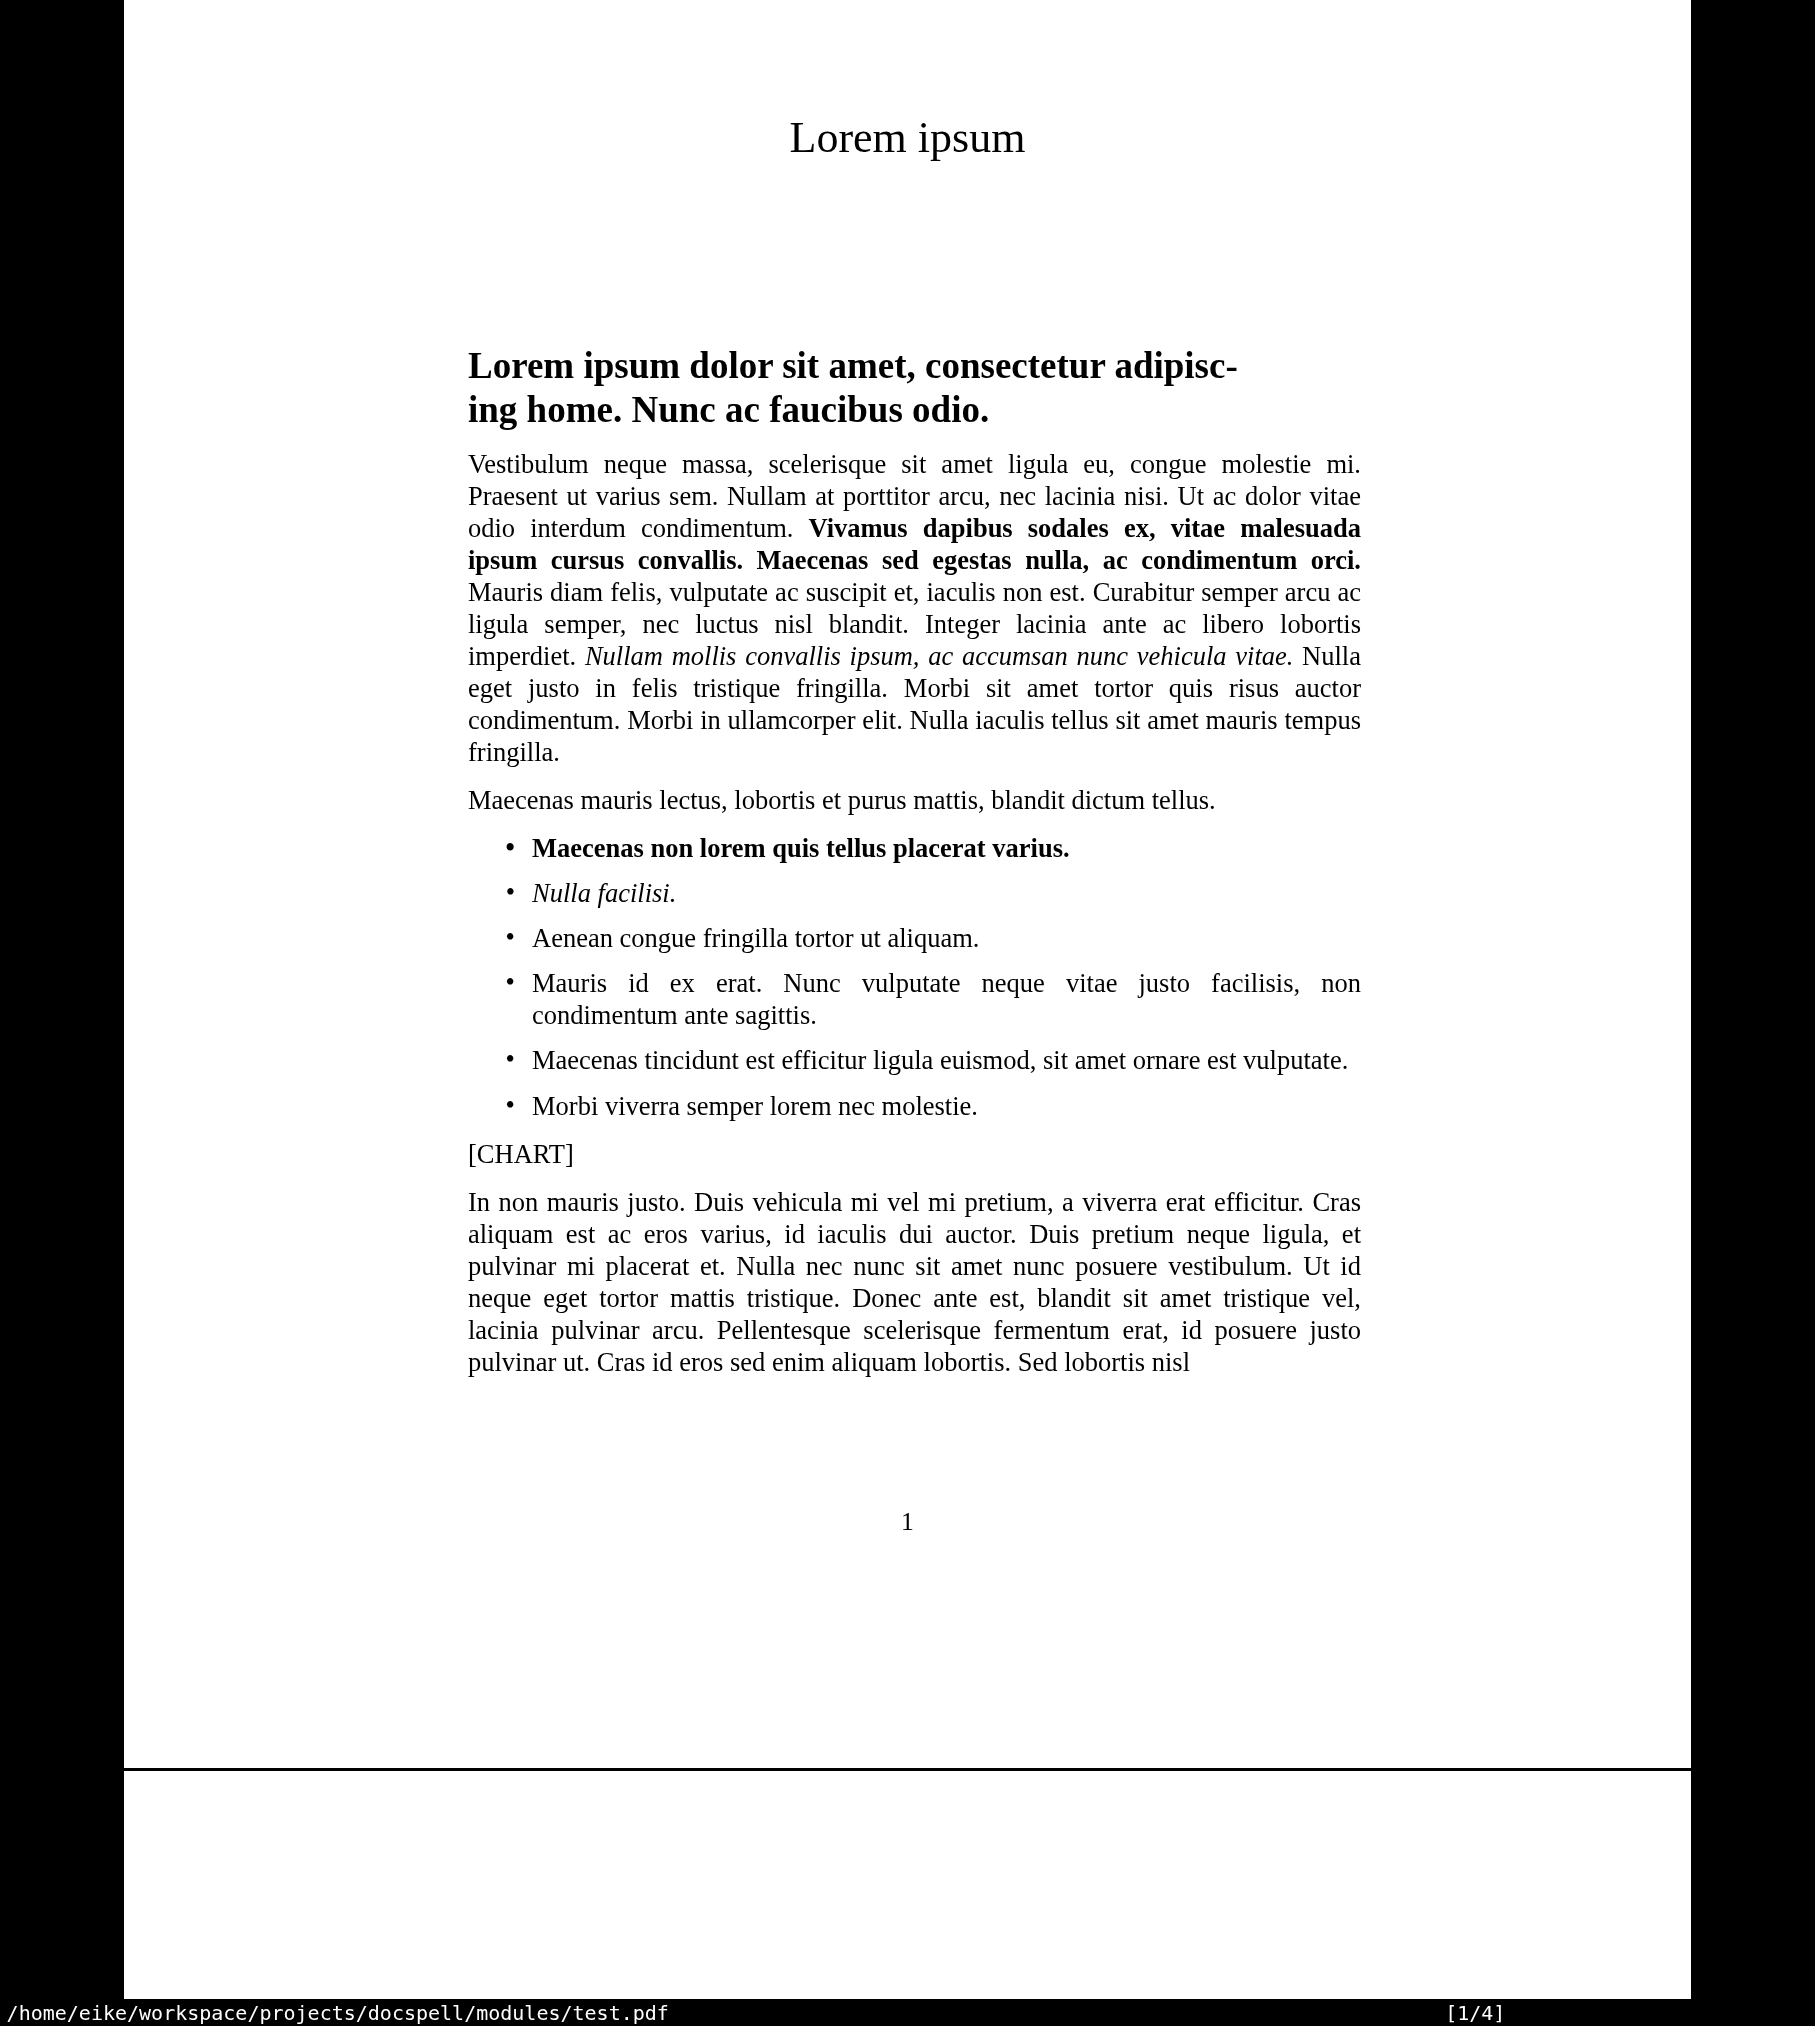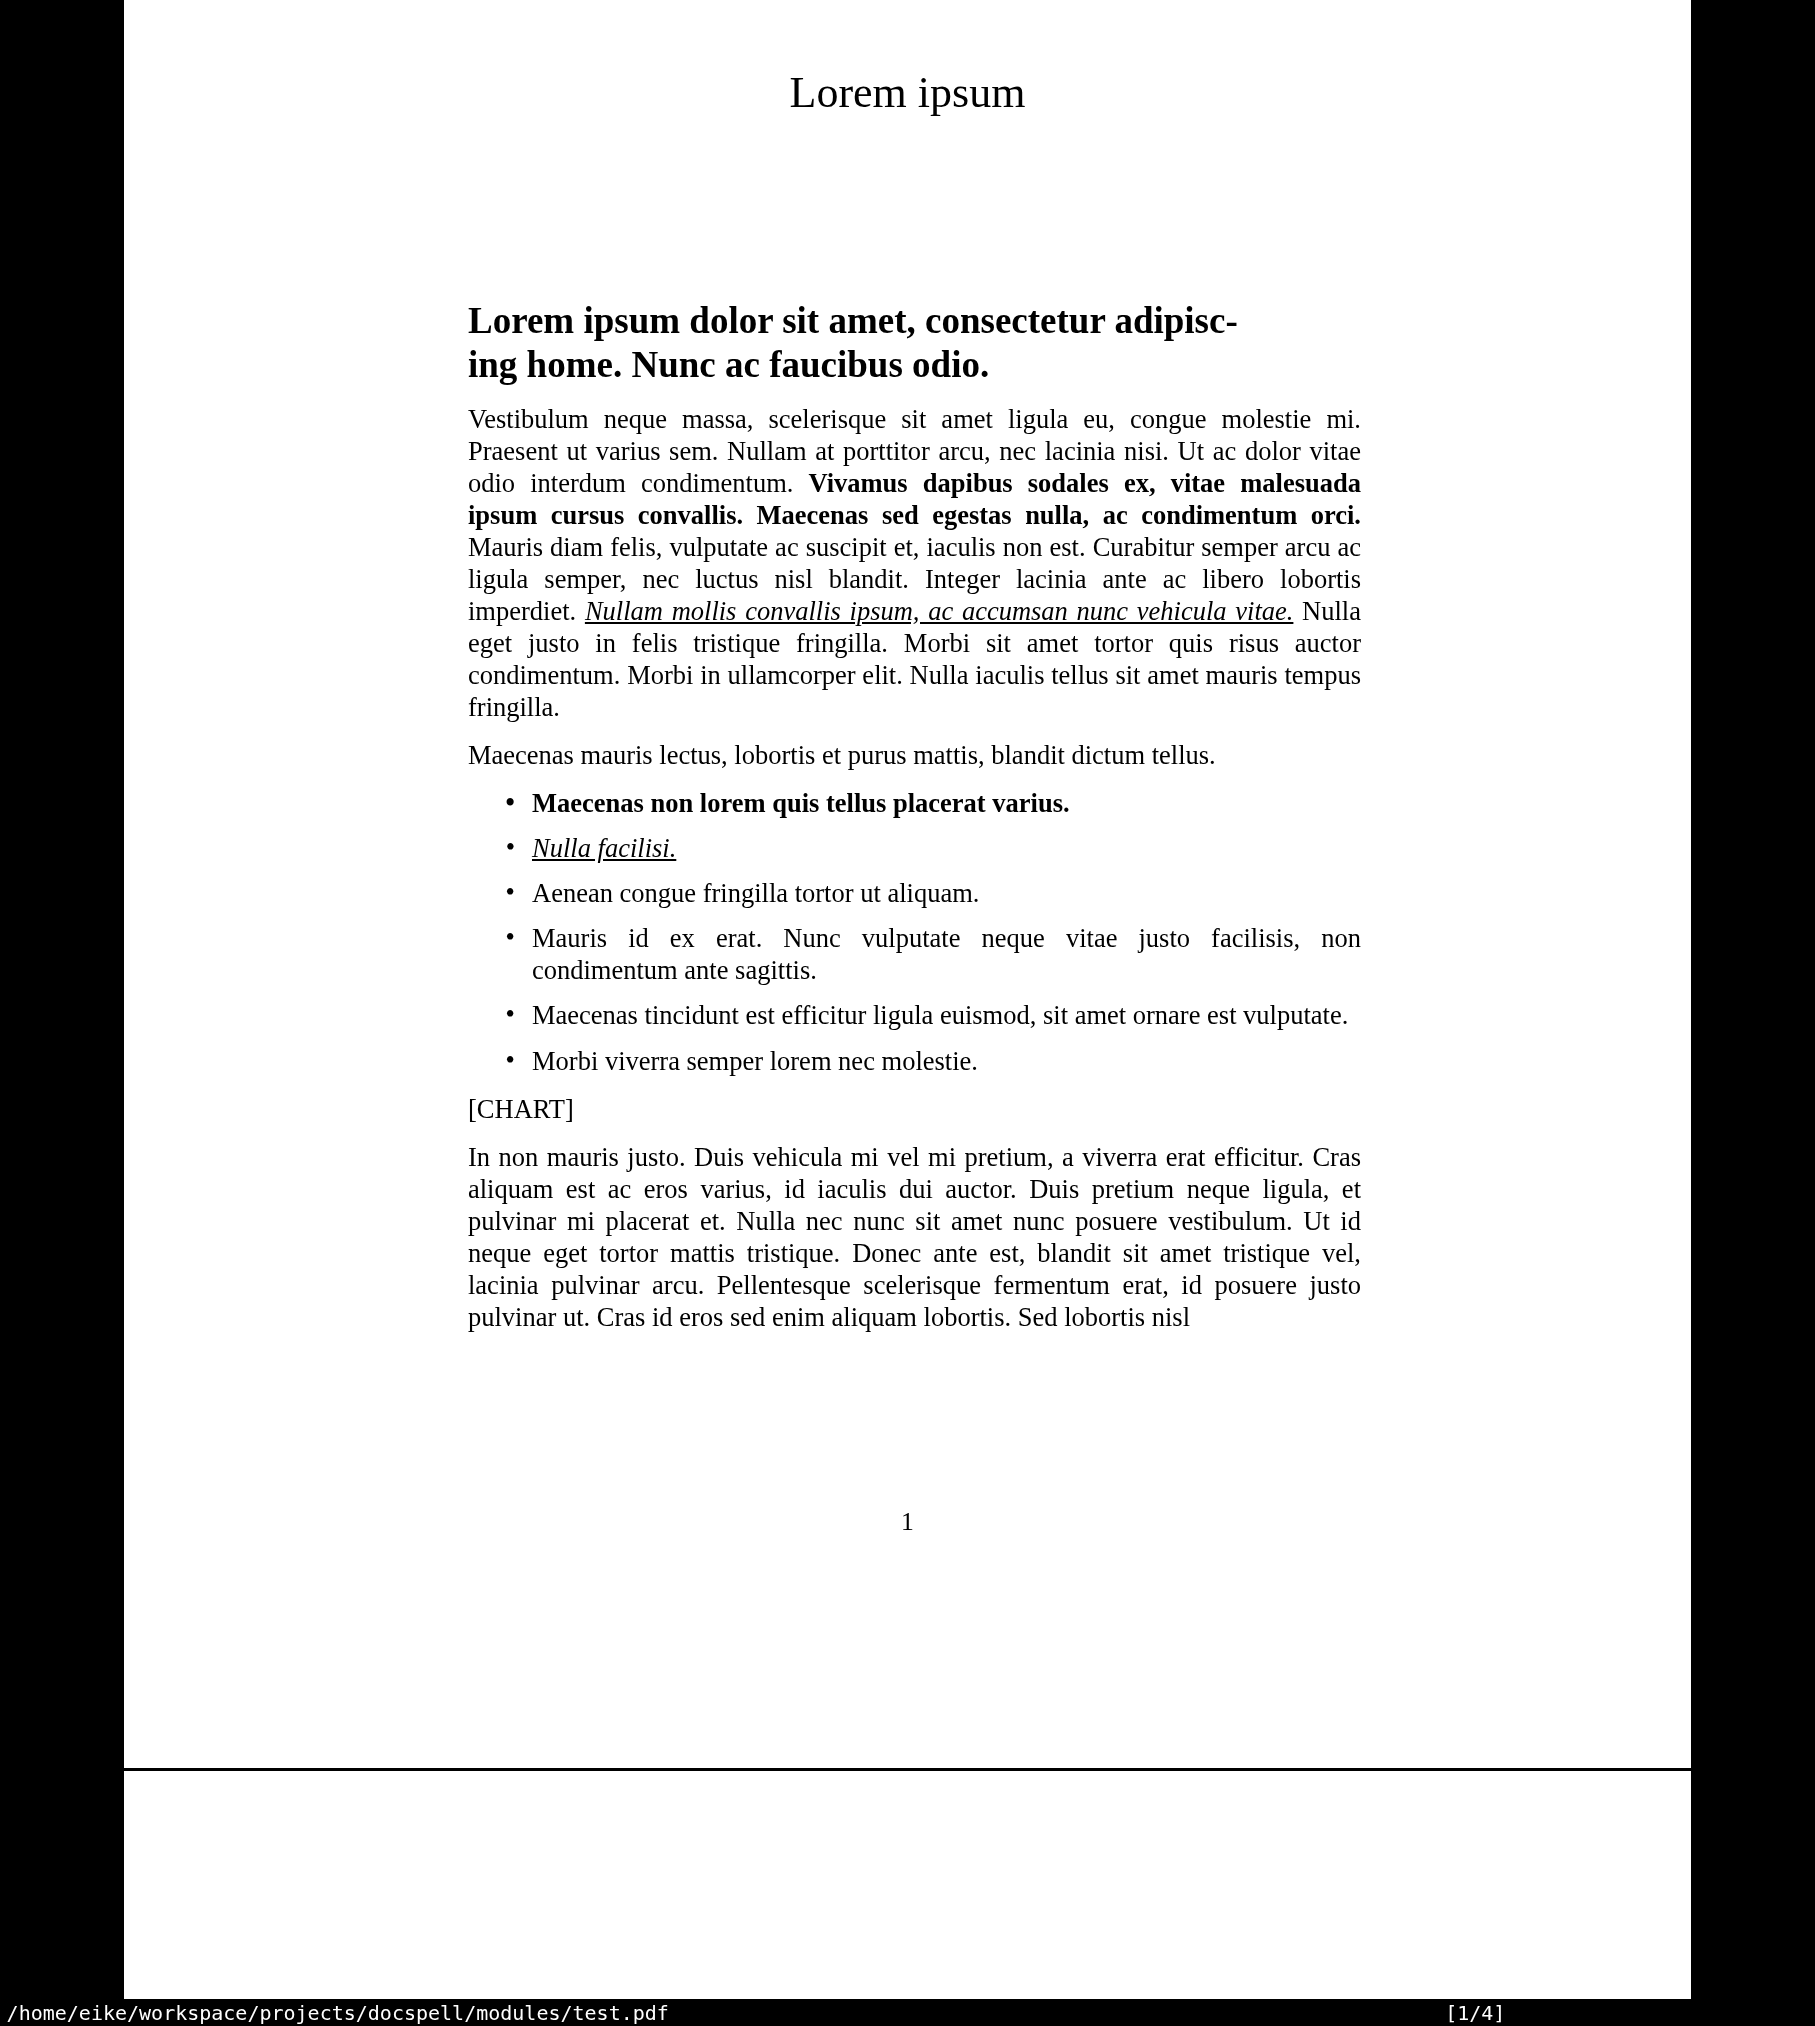--- a/index.html
+++ b/index.html
@@ -15,21 +15,21 @@
     position: absolute;
     left: 124px;
     width: 1567px;
     background: #ffffff;
   }
   .page-1 { top: 0; height: 1768px; }
   .page-2 { top: 1771px; height: 228px; }
 
   .doc-title {
     margin: 0;
-    padding-top: 68px;
+    padding-top: 113px;
     text-align: center;
     font-size: 44px;
     font-weight: normal;
     line-height: 1.15;
   }
   .content {
     width: 893px;
     margin-left: 344px;
   }
   .content h1 {
@@ -81,21 +81,21 @@
     color: #ffffff;
     font-family: "DejaVu Sans Mono", "Liberation Mono", monospace;
     font-size: 20px;
     display: flex;
     justify-content: space-between;
     align-items: center;
     padding: 0 6.6px;
     box-sizing: border-box;
   }
   .seg-bold { font-weight: bold; }
-  .seg-italic { font-style: italic; text-decoration: underline; }
+  .seg-italic { font-style: italic; }
 </style>
 </head>
 <body>
 
 <div>
 
   <div class="page page-1">
     <div class="doc-title">Lorem ipsum</div>
 
     <div class="content">

